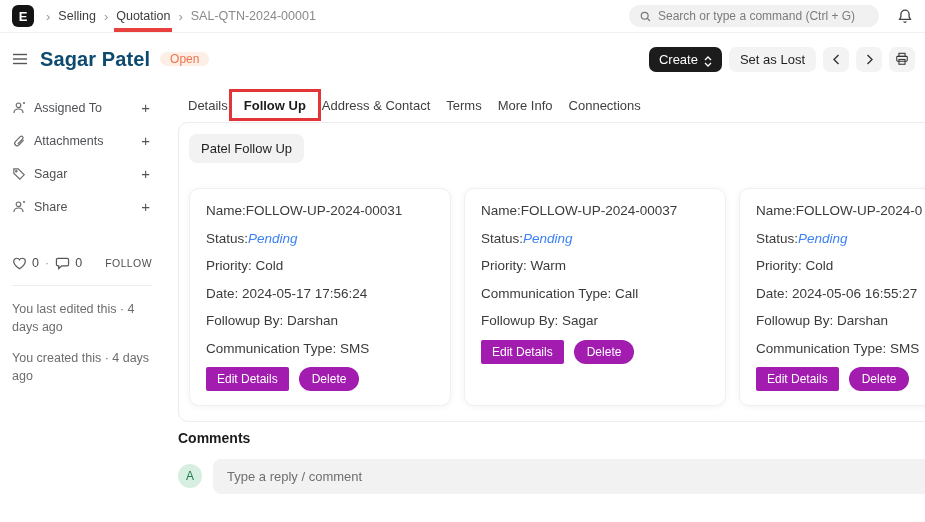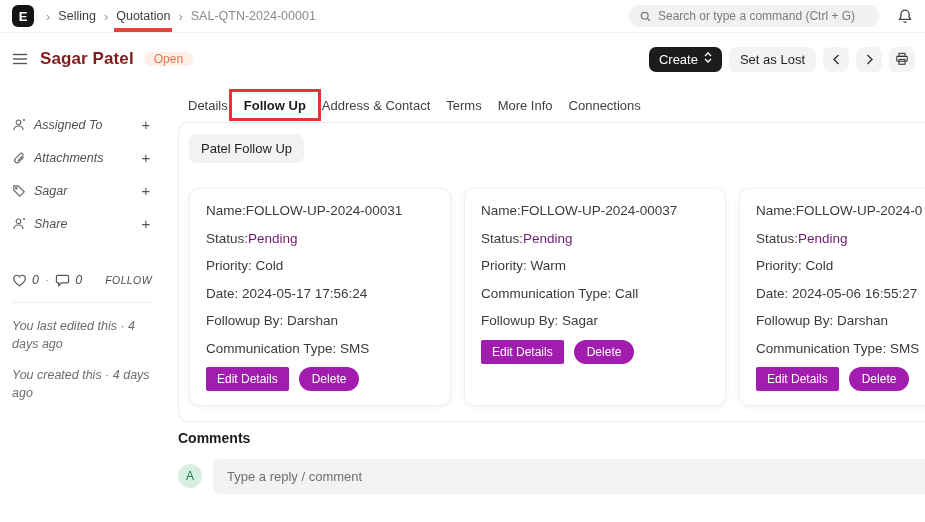--- a/index.html
+++ b/index.html
@@ -24,32 +24,32 @@
   .search-pill { margin-left:auto; width:250px; height:22px; background:#f1f1f1; border-radius:11px;
     display:flex; align-items:center; gap:6px; padding:0 10px; }
   .search-pill input { border:none; outline:none; background:transparent; flex:1; font-size:12px; color:#555;
     font-family:"Liberation Sans", sans-serif; }
   .search-pill input::placeholder { color:#7c7c7c; }
   .bell-btn { margin-left:18px; display:flex; align-items:center; }
 
   
   .page-header { position:absolute; top:42px; left:12px; right:10px; height:34px; display:flex; align-items:center; }
   .hamburger { display:flex; align-items:center; margin-right:12px; }
-  .page-title { font-size:17px; font-weight:700; color:#7f1d1d; letter-spacing:0.1px; }
+  .page-title { font-size:20px; font-weight:700; color:#0c4a6e; letter-spacing:0.1px; }
   .status-badge { margin-left:10px; background:#fdeee6; color:#e9764f; font-size:12px;
     padding:0 10px; border-radius:10px; }
   .header-actions { margin-left:auto; display:flex; align-items:center; gap:7px; }
   .btn-dark { background:#1c1c1c; color:#fff; border-radius:7px; padding:5px 10px; font-size:13px;
-    display:flex; align-items:flex-start; gap:6px; }
+    display:flex; align-items:flex-end; gap:6px; }
   .btn-light { background:#f3f3f3; color:#1f1f1f; border-radius:7px; padding:5px 11px; font-size:13px; }
   .btn-icon { background:#f3f3f3; border-radius:7px; width:26px; height:25px;
     display:flex; align-items:center; justify-content:center; }
 
   
-  .sidebar { position:absolute; left:12px; top:117px; width:140px;font-style:italic; }
+  .sidebar { position:absolute; left:12px; top:100px; width:140px; }
   .side-item { display:flex; align-items:center; gap:8px; height:16px; margin-bottom:17px;
     color:#4f5155; font-size:12.5px; cursor:pointer; }
   .side-item .plus { margin-left:auto; color:#555; font-size:15px; line-height:14px; padding:0 2px; }
   .likes-row { display:flex; align-items:center; gap:5px; margin-top:40px; height:16px;
     color:#4a4a4a; font-size:12.5px; }
   .likes-row .dot { color:#9a9a9a; margin:0 1px; }
   .follow-label { margin-left:auto; font-size:10.5px; letter-spacing:0.4px; color:#4f4f4f; font-weight:500; }
   .side-divider { border:none; border-top:1px solid #ededed; margin:14px 0; }
   .side-note { font-size:12.5px; color:#6d6d6d; line-height:1.45; margin-bottom:13px; }
 
@@ -63,21 +63,21 @@
   .tab-underline { position:absolute; left:-6px; right:-6px; bottom:-12px; height:3px; background:#9a9a9a; }
 
   .tab-content { position:absolute; left:0; top:34px; width:845px; height:300px;
     border:1px solid #ececec; border-radius:10px; background:#fff; padding:11px 10px; }
   .btn-create-followup { background:#f2f2f2; border-radius:8px; padding:7px 12px; font-size:13px; color:#1f1f1f; }
 
   .cards-row { display:flex; gap:13px; margin-top:25px; flex-wrap:nowrap; }
   .fcard { flex:0 0 262px; width:262px; background:#fff; border:1px solid #f0f0f0; border-radius:10px;
     box-shadow:0 1px 7px rgba(0,0,0,0.05); padding:13px 16px 14px 16px; }
   .fcard .line { font-size:13.5px; color:#3b3b3b; margin-bottom:9.5px; white-space:nowrap; line-height:18px; }
-  .fcard .status-value { color:#701a75; }
+  .fcard .status-value { color:#3b82f6;font-style:italic; }
   .card-actions { display:flex; gap:10px; margin-top:4px; }
   .btn-edit { background:#a21caf; color:#fff; font-size:12px; padding:5px 11px; border-radius:2px; }
   .btn-delete { background:#a21caf; color:#fff; font-size:12px; padding:5px 13px; border-radius:12px; }
 
   
   .comments { position:absolute; left:178px; top:430px; right:-12px; }
   .comments h3 { font-size:14px; font-weight:700; color:#1c1c1c; margin-bottom:13px; }
   .comment-row { display:flex; align-items:flex-start; gap:11px; }
   .avatar { width:24px; height:24px; border-radius:50%; background:#d6efe0; color:#277a50;
     font-size:12px; display:flex; align-items:center; justify-content:center; margin-top:5px; flex:0 0 auto; }

